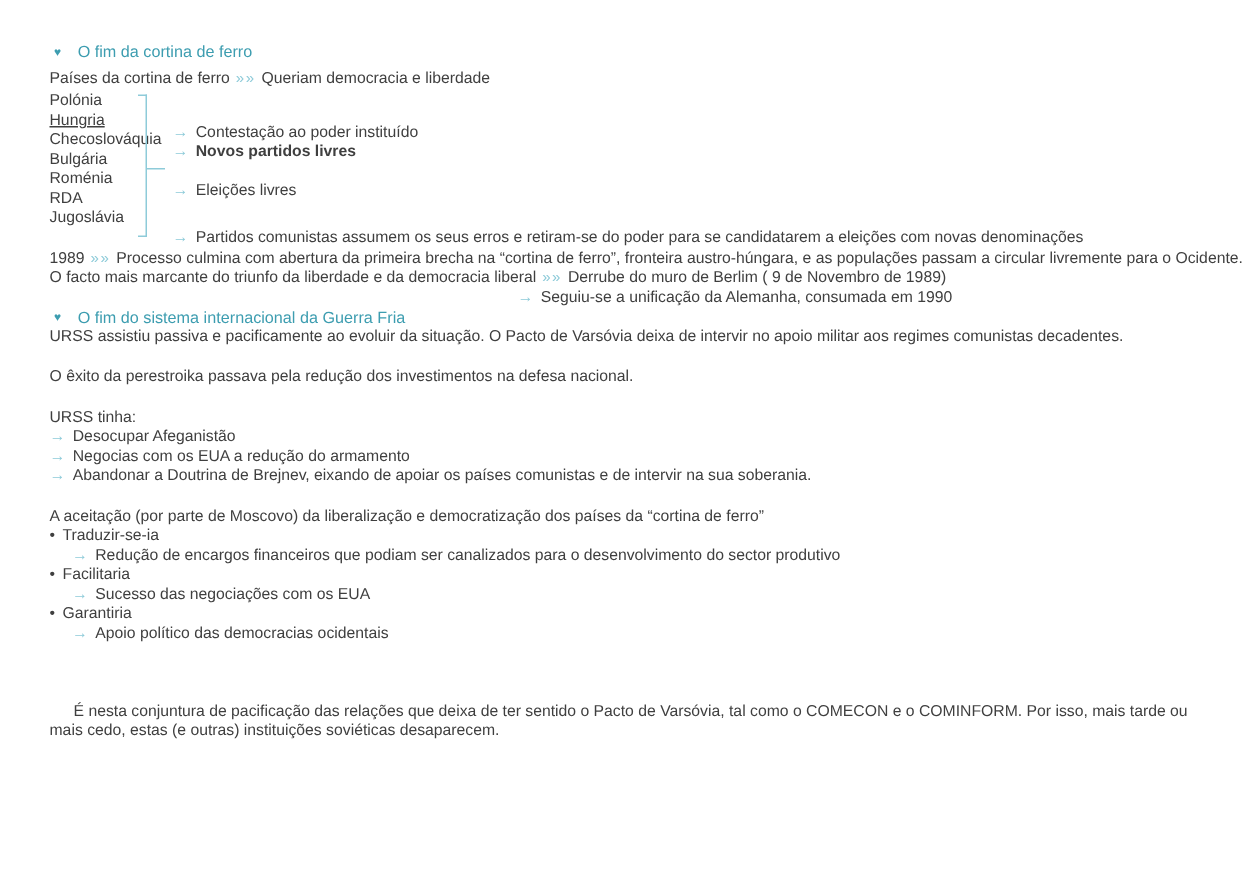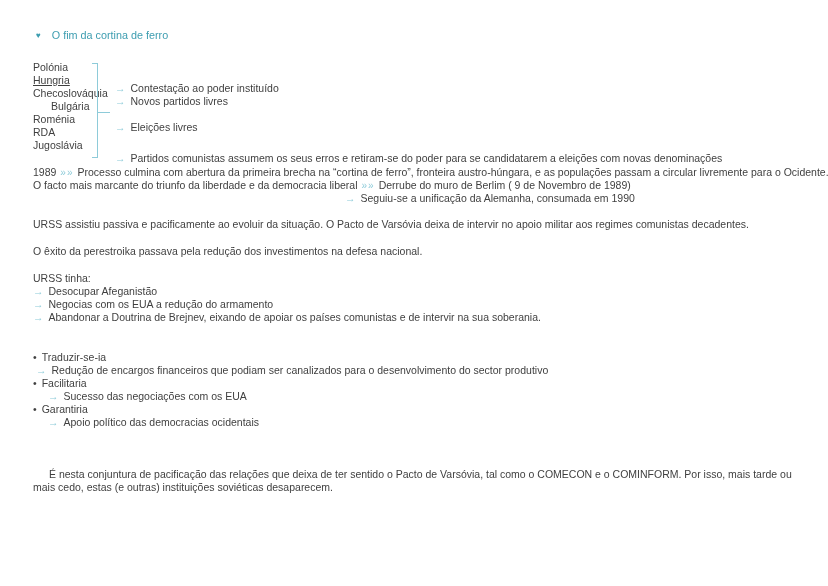--- a/index.html
+++ b/index.html
@@ -53,36 +53,39 @@
 </style>
 </head>
 <body>
 
 <div class="page">
 
   <div class="line heading-line" style="left:36px; top:29px;">
     <span class="heart">♥</span><span class="heading-text">O fim da cortina de ferro</span>
   </div>
 
+  <div class="line" style="left:33px; top:46px;">
+    <span>Países da cortina de ferro</span><span class="sep">»»</span><span>Queriam democracia e liberdade</span>
+  </div>
 
   <div class="line" style="left:33px; top:61px;">Polónia</div>
   <div class="line" style="left:33px; top:74px;text-decoration:underline;">Hungria</div>
   <div class="line" style="left:33px; top:87px;">Checoslováquia</div>
-  <div class="line" style="left:33px; top:100px;margin-left:18px;">Bulgária</div>
+  <div class="line" style="left:33px; top:100px;">Bulgária</div>
   <div class="line" style="left:33px; top:113px;">Roménia</div>
   <div class="line" style="left:33px; top:126px;">RDA</div>
   <div class="line" style="left:33px; top:139px;">Jugoslávia</div>
 
   <div class="bracket"></div>
   <div class="bracket-connector"></div>
 
   <div class="line" style="left:115px; top:82px;">
     <span class="arrow">→</span><span>Contestação ao poder instituído</span>
   </div>
-  <div class="line" style="left:115px; top:95px;">
+  <div class="line" style="left:115px; top:95px;font-weight:bold;">
     <span class="arrow">→</span><span>Novos partidos livres</span>
   </div>
   <div class="line" style="left:115px; top:108px;margin-top:44px;">
     <span class="arrow">→</span><span>Partidos comunistas assumem os seus erros e retiram-se do poder para se candidatarem a eleições com novas denominações</span>
   </div>
   <div class="line" style="left:115px; top:121px;">
     <span class="arrow">→</span><span>Eleições livres</span>
   </div>
 
   <div class="line" style="left:33px; top:166px;">
@@ -90,42 +93,46 @@
   </div>
 
   <div class="line" style="left:33px; top:179px;">
     <span>O facto mais marcante do triunfo da liberdade e da democracia liberal</span><span class="sep">»»</span><span>Derrube do muro de Berlim ( 9 de Novembro de 1989)</span>
   </div>
 
   <div class="line" style="left:345px; top:192px;">
     <span class="arrow">→</span><span>Seguiu-se a unificação da Alemanha, consumada em 1990</span>
   </div>
 
+  <div class="line heading-line" style="left:36px; top:206px;">
+    <span class="heart">♥</span><span class="heading-text">O fim do sistema internacional da Guerra Fria</span>
+  </div>
 
   <div class="line" style="left:33px; top:218px;">URSS assistiu passiva e pacificamente ao evoluir da situação. O Pacto de Varsóvia deixa de intervir no apoio militar aos regimes comunistas decadentes.</div>
 
   <div class="line" style="left:33px; top:245px;">O êxito da perestroika passava pela redução dos investimentos na defesa nacional.</div>
 
   <div class="line" style="left:33px; top:272px;">URSS tinha:</div>
 
   <div class="line" style="left:33px; top:285px;">
     <span class="arrow">→</span><span>Desocupar Afeganistão</span>
   </div>
   <div class="line" style="left:33px; top:298px;">
     <span class="arrow">→</span><span>Negocias com os EUA a redução do armamento</span>
   </div>
   <div class="line" style="left:33px; top:311px;">
     <span class="arrow">→</span><span>Abandonar a Doutrina de Brejnev, eixando de apoiar os países comunistas e de intervir na sua soberania.</span>
   </div>
 
+  <div class="line" style="left:33px; top:338px;">A aceitação (por parte de Moscovo) da liberalização e democratização dos países da “cortina de ferro”</div>
 
   <div class="line" style="left:33px; top:351px;">
     <span class="bullet">•</span><span>Traduzir-se-ia</span>
   </div>
-  <div class="line" style="left:36px; top:364px;text-align:right;">
+  <div class="line" style="left:48px; top:364px;text-align:right;">
     <span class="arrow">→</span><span>Redução de encargos financeiros que podiam ser canalizados para o desenvolvimento do sector produtivo</span>
   </div>
   <div class="line" style="left:33px; top:377px;">
     <span class="bullet">•</span><span>Facilitaria</span>
   </div>
   <div class="line" style="left:48px; top:390px;">
     <span class="arrow">→</span><span>Sucesso das negociações com os EUA</span>
   </div>
   <div class="line" style="left:33px; top:403px;text-align:center;">
     <span class="bullet">•</span><span>Garantiria</span>

